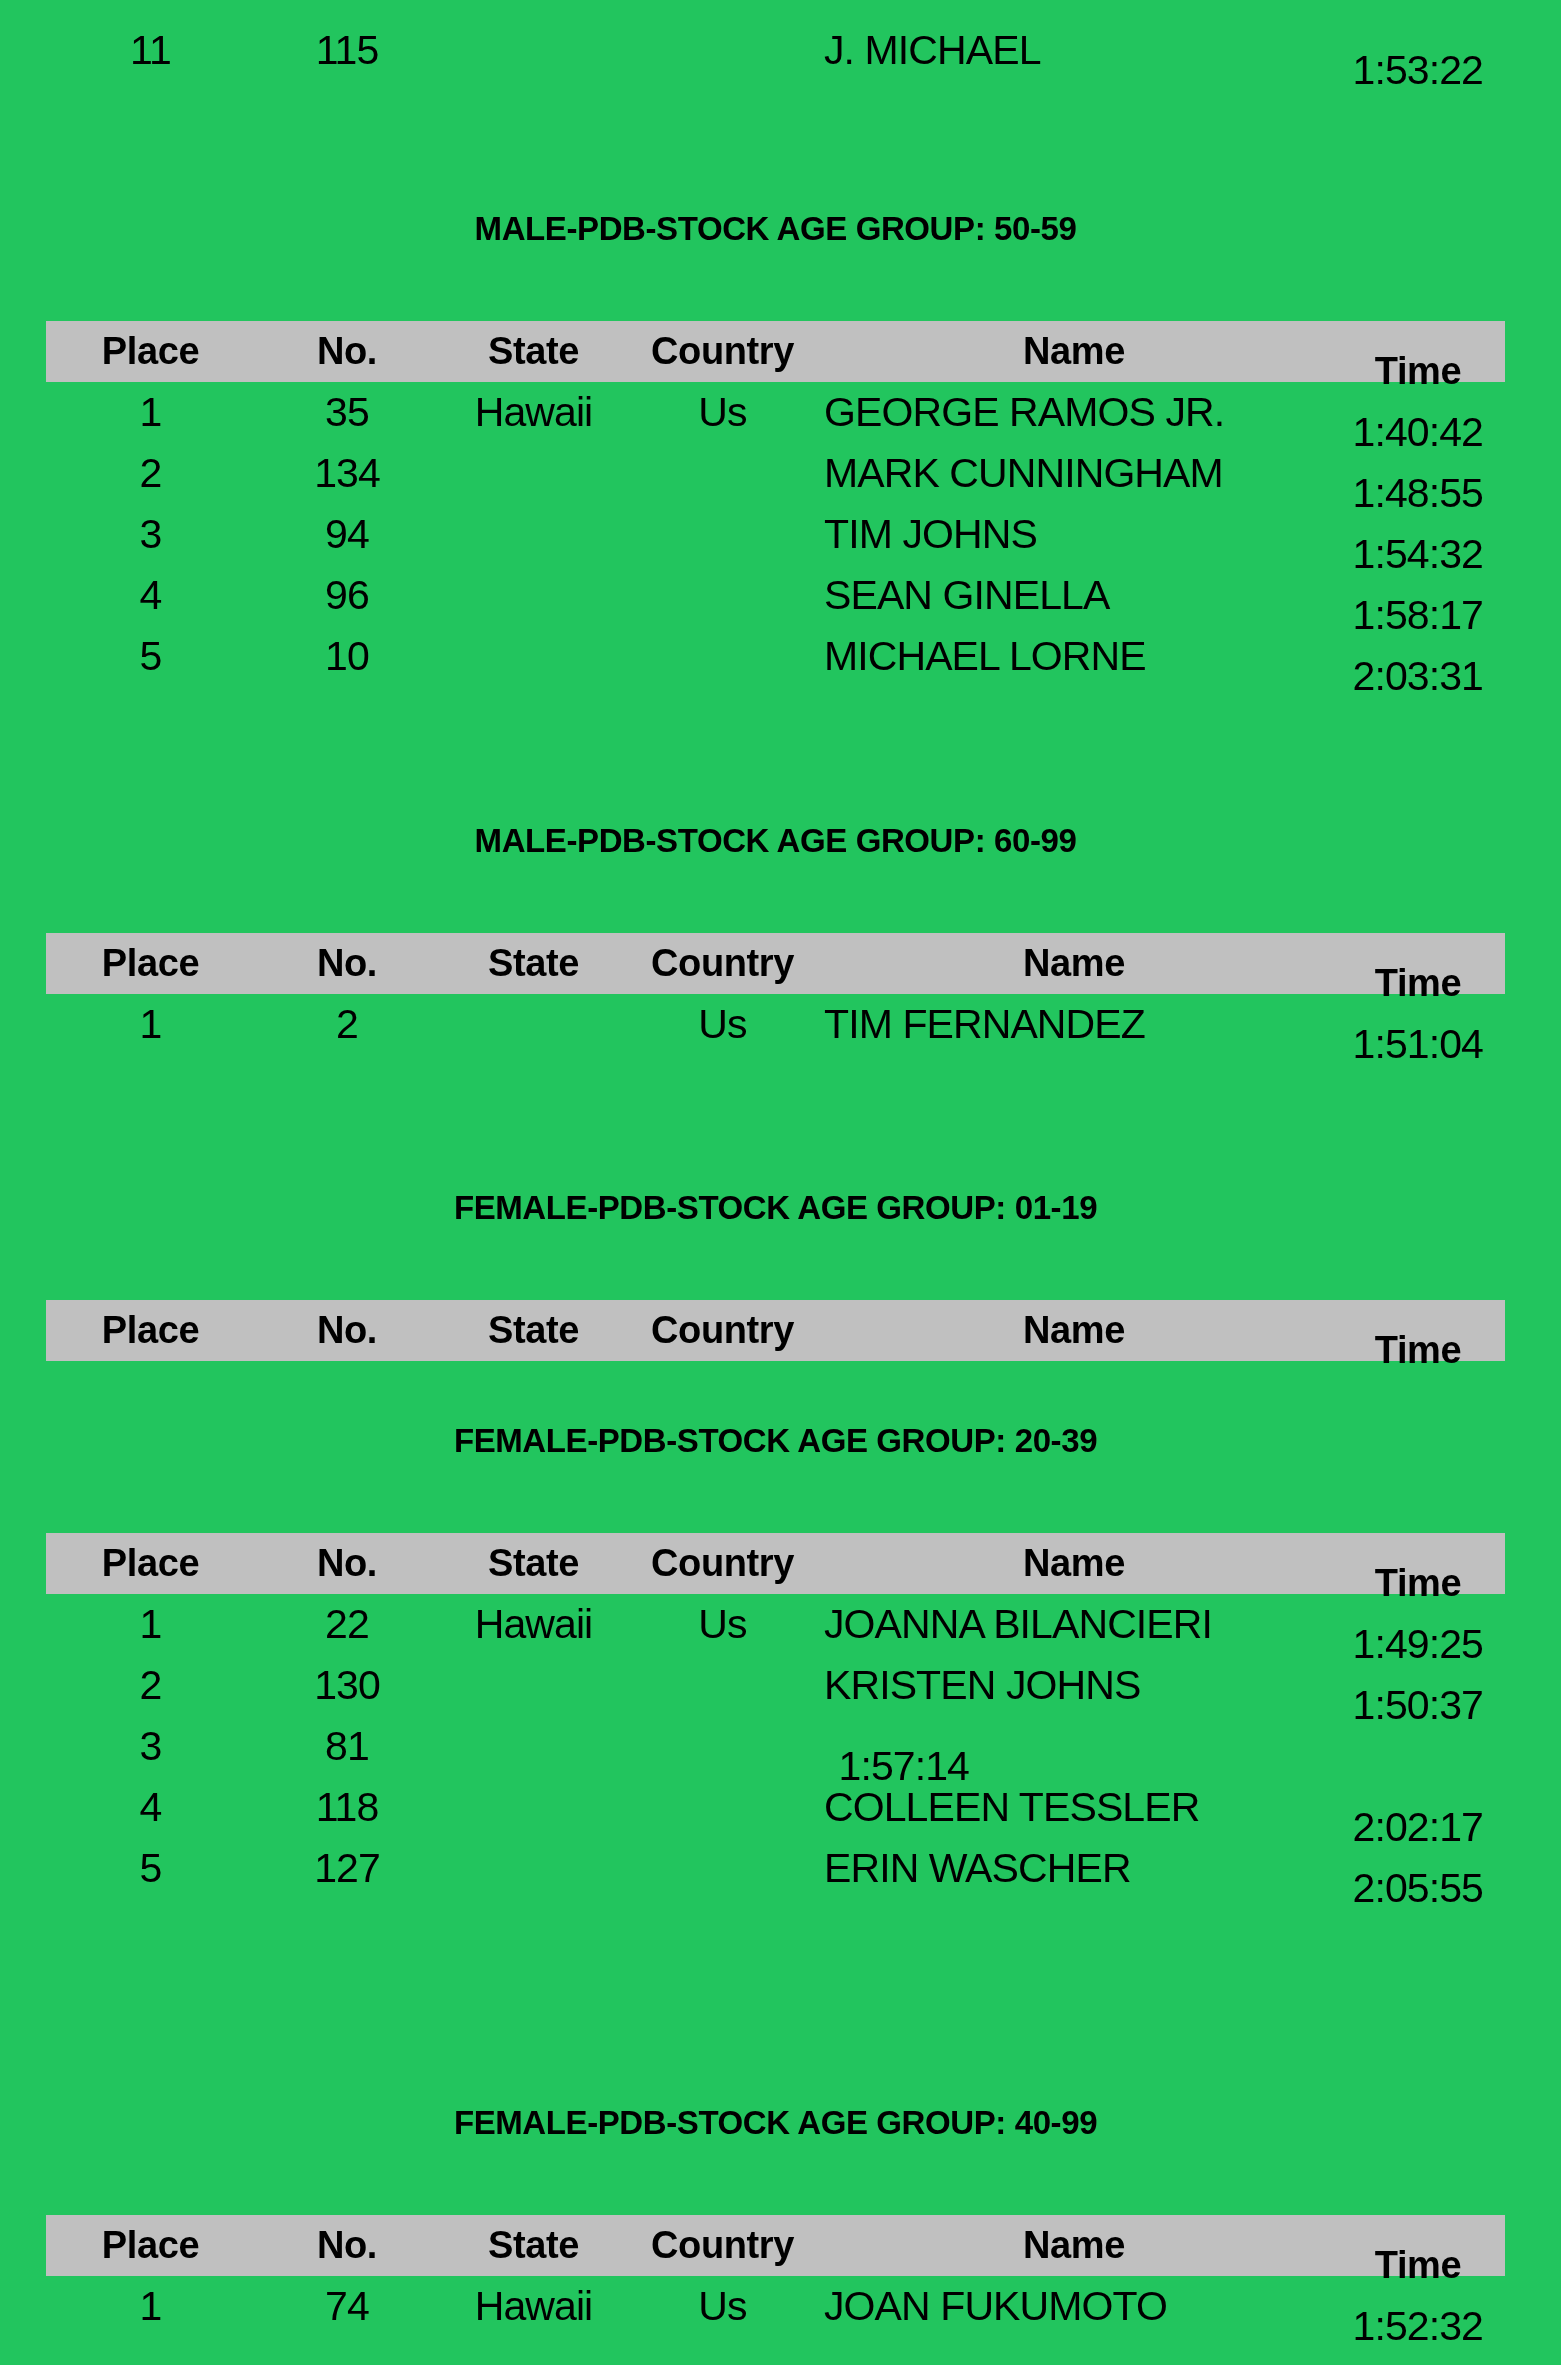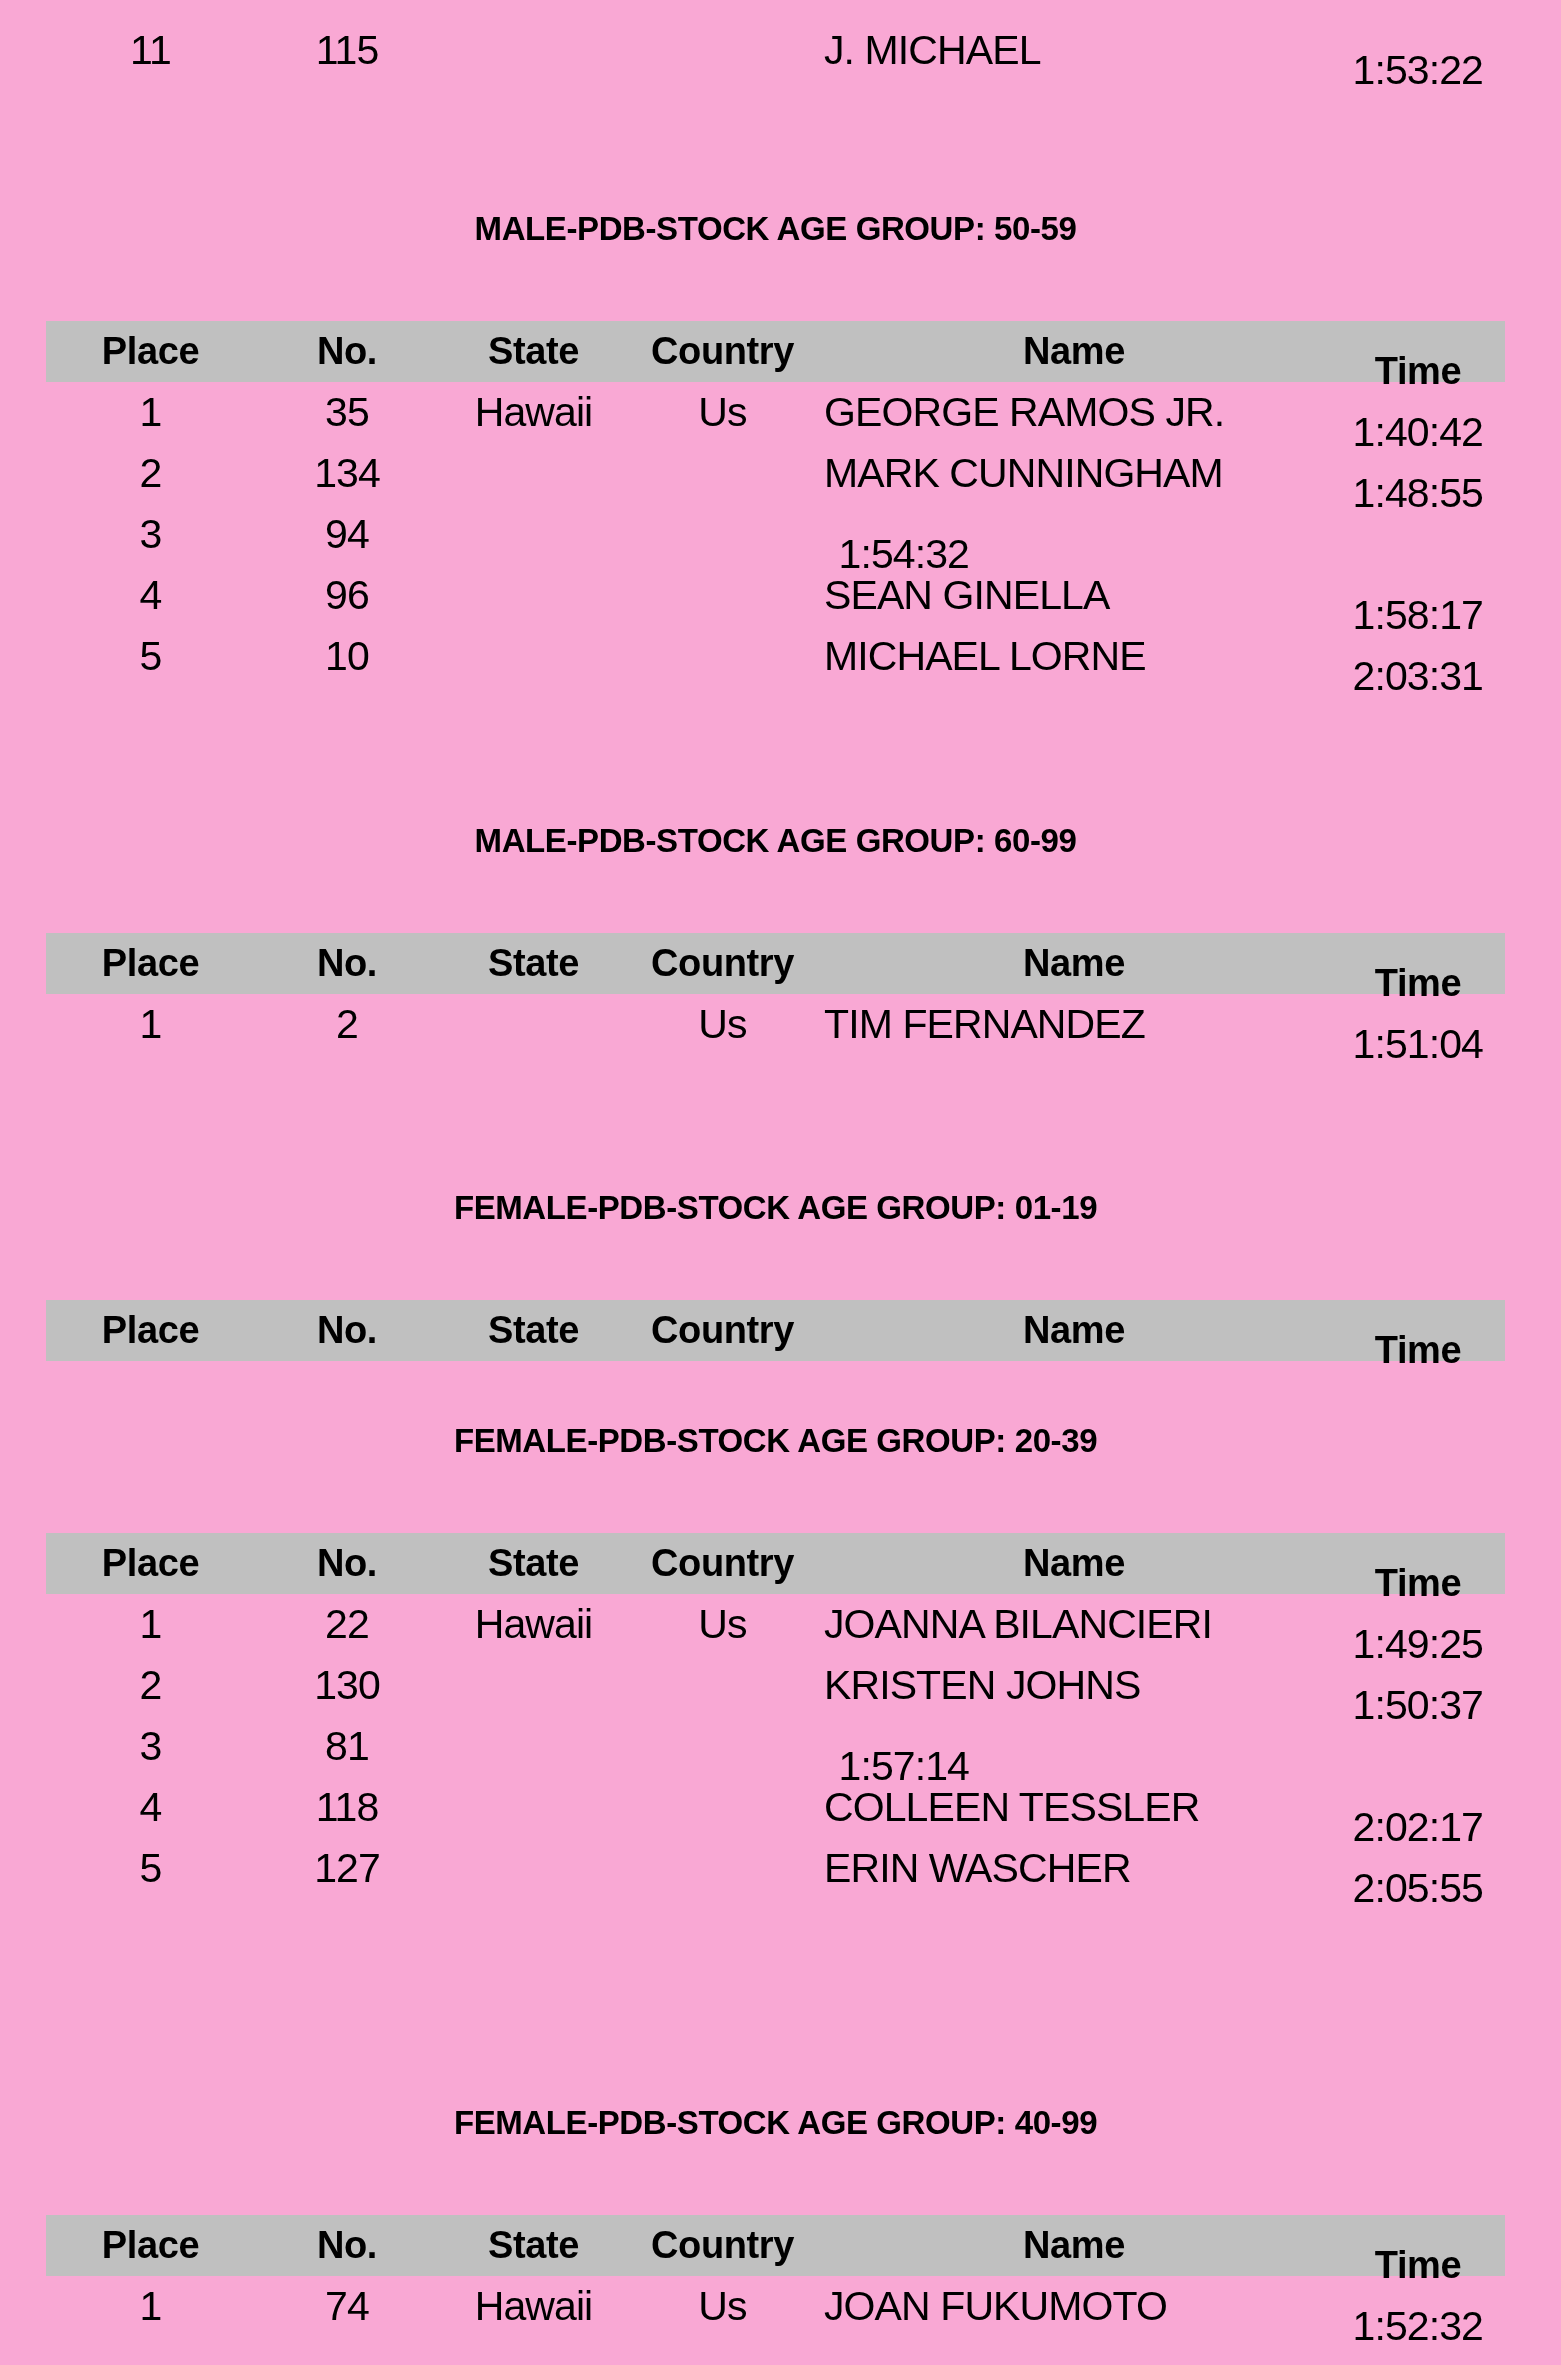--- a/index.html
+++ b/index.html
@@ -1,21 +1,21 @@
 <!DOCTYPE html>
 <html style="font-size:14px"><head>
 <meta charset="utf-8">
 <style>
   html, body { margin: 0; padding: 0; background: #e8e8e8; }
   .page {
     position: relative;
     width: 1561px;
     height: 2366px;
     margin: 0 auto;
-    background: #f9a8d4;
+    background: #22c55e;
     font-family: "Liberation Sans", "DejaVu Sans", sans-serif;
     color: #000000;
     overflow: hidden;
   }
   .section {
     position: absolute;
     left: 46px;
     width: 1459px;
   }
   .section-title {
@@ -99,20 +99,21 @@
         <div class="c state"></div>
         <div class="c country"></div>
         <div class="c name">MARK CUNNINGHAM</div>
         <div class="c time">1:48:55</div>
       </div>
       <div class="row">
         <div class="c place">3</div>
         <div class="c no">94</div>
         <div class="c state"></div>
         <div class="c country"></div>
+        <div class="c name">TIM JOHNS</div>
         <div class="c time">1:54:32</div>
       </div>
       <div class="row">
         <div class="c place">4</div>
         <div class="c no">96</div>
         <div class="c state"></div>
         <div class="c country"></div>
         <div class="c name">SEAN GINELLA</div>
         <div class="c time">1:58:17</div>
       </div>

